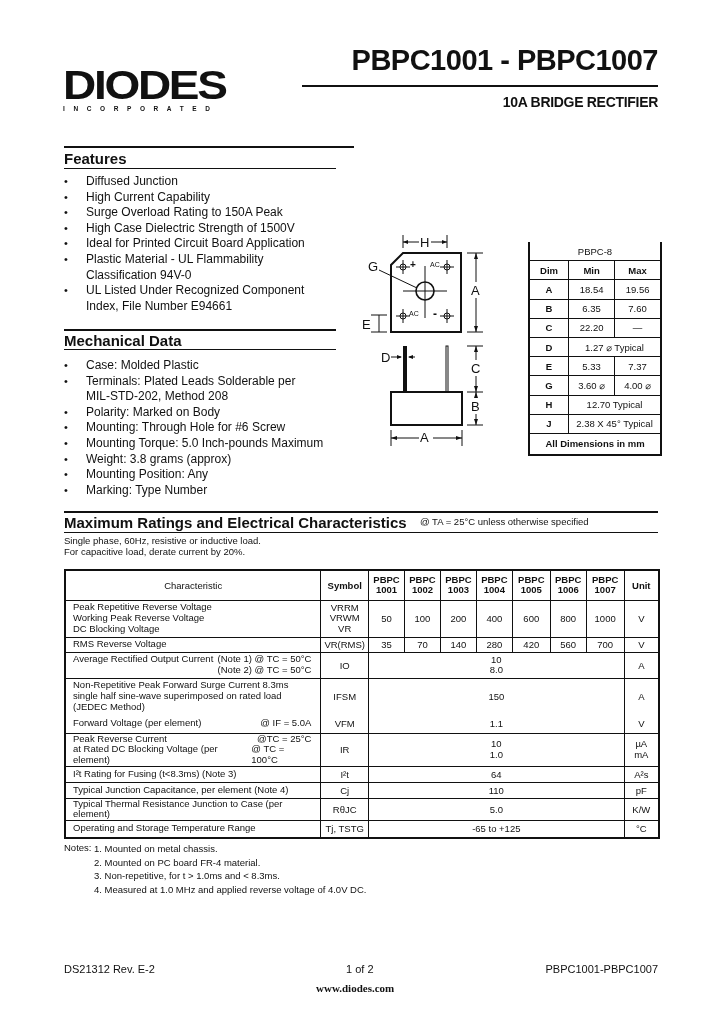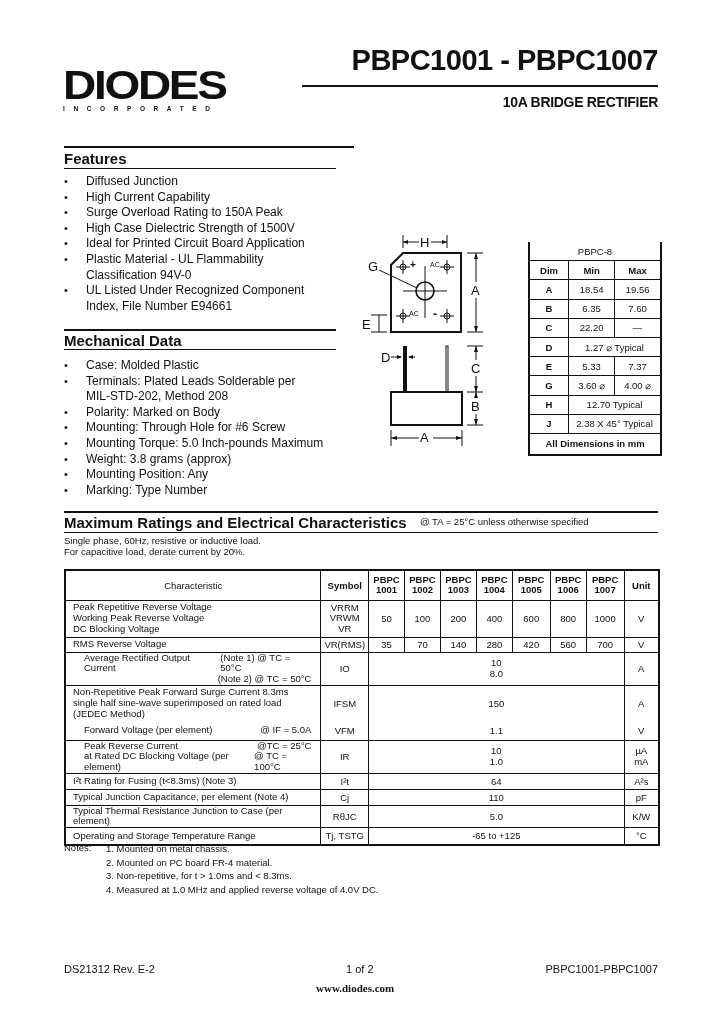--- a/index.html
+++ b/index.html
@@ -27,21 +27,21 @@
   .dimtbl .bold { font-weight:bold; }
 
   .note-sm { font-size:9.5px; }
   .small { font-size:9.5px; line-height:11.5px; }
 
   table.main { border-collapse:collapse; font-size:9.5px; }
   table.main td { border:1px solid #111; padding:0 3px; vertical-align:middle; text-align:center; }
   table.main td.char { text-align:left; padding-left:7px; line-height:10.7px; }
   table.main .hdr { font-weight:bold; }
   .main-wrap { left:64px; top:569px; border:2px solid #111; }
-  .lr { display:flex; justify-content:space-between;margin-left:11px; }
+  .lr { display:flex; justify-content:space-between; }
   .footer { font-size:11px; }
 </style>
 </head>
 <body>
 
 <div class="abs logo">
   <span class="logo-word">DIODES</span>
   <span class="logo-sub">INCORPORATED</span>
 </div>
 <div class="abs title">PBPC1001 - PBPC1007</div>
@@ -363,21 +363,21 @@
     <td class="char" style="border-left:none; border-bottom:none;">Operating and Storage Temperature Range</td>
     <td style="border-bottom:none;">Tj, TSTG</td>
     <td colspan="7" style="border-bottom:none;">-65 to +125</td>
     <td style="border-right:none; border-bottom:none;">°C</td>
   </tr>
 </tbody>
     </table>
 </div>
 
 <div class="abs small" style="left:64px; top:842px;">Notes:</div>
-<div class="abs small" style="left:106px; top:842px; line-height:13.5px;">
+<div class="abs small" style="left:94px; top:842px; line-height:13.5px;">
   <div>1. Mounted on metal chassis.</div>
   <div>2. Mounted on PC board FR-4 material.</div>
   <div>3. Non-repetitive, for t &gt; 1.0ms and &lt; 8.3ms.</div>
   <div>4. Measured at 1.0 MHz and applied reverse voltage of 4.0V DC.</div>
 </div>
 
 <div class="abs footer" style="left:64px; top:963px;">DS21312 Rev. E-2</div>
 <div class="abs footer" style="left:346px; top:963px;">1 of 2</div>
 <div class="abs footer" style="left:316px; top:982px; font-weight:bold;font-family:Liberation Serif, serif;">www.diodes.com</div>
 <div class="abs footer" style="right:62px; top:963px;">PBPC1001-PBPC1007</div>

